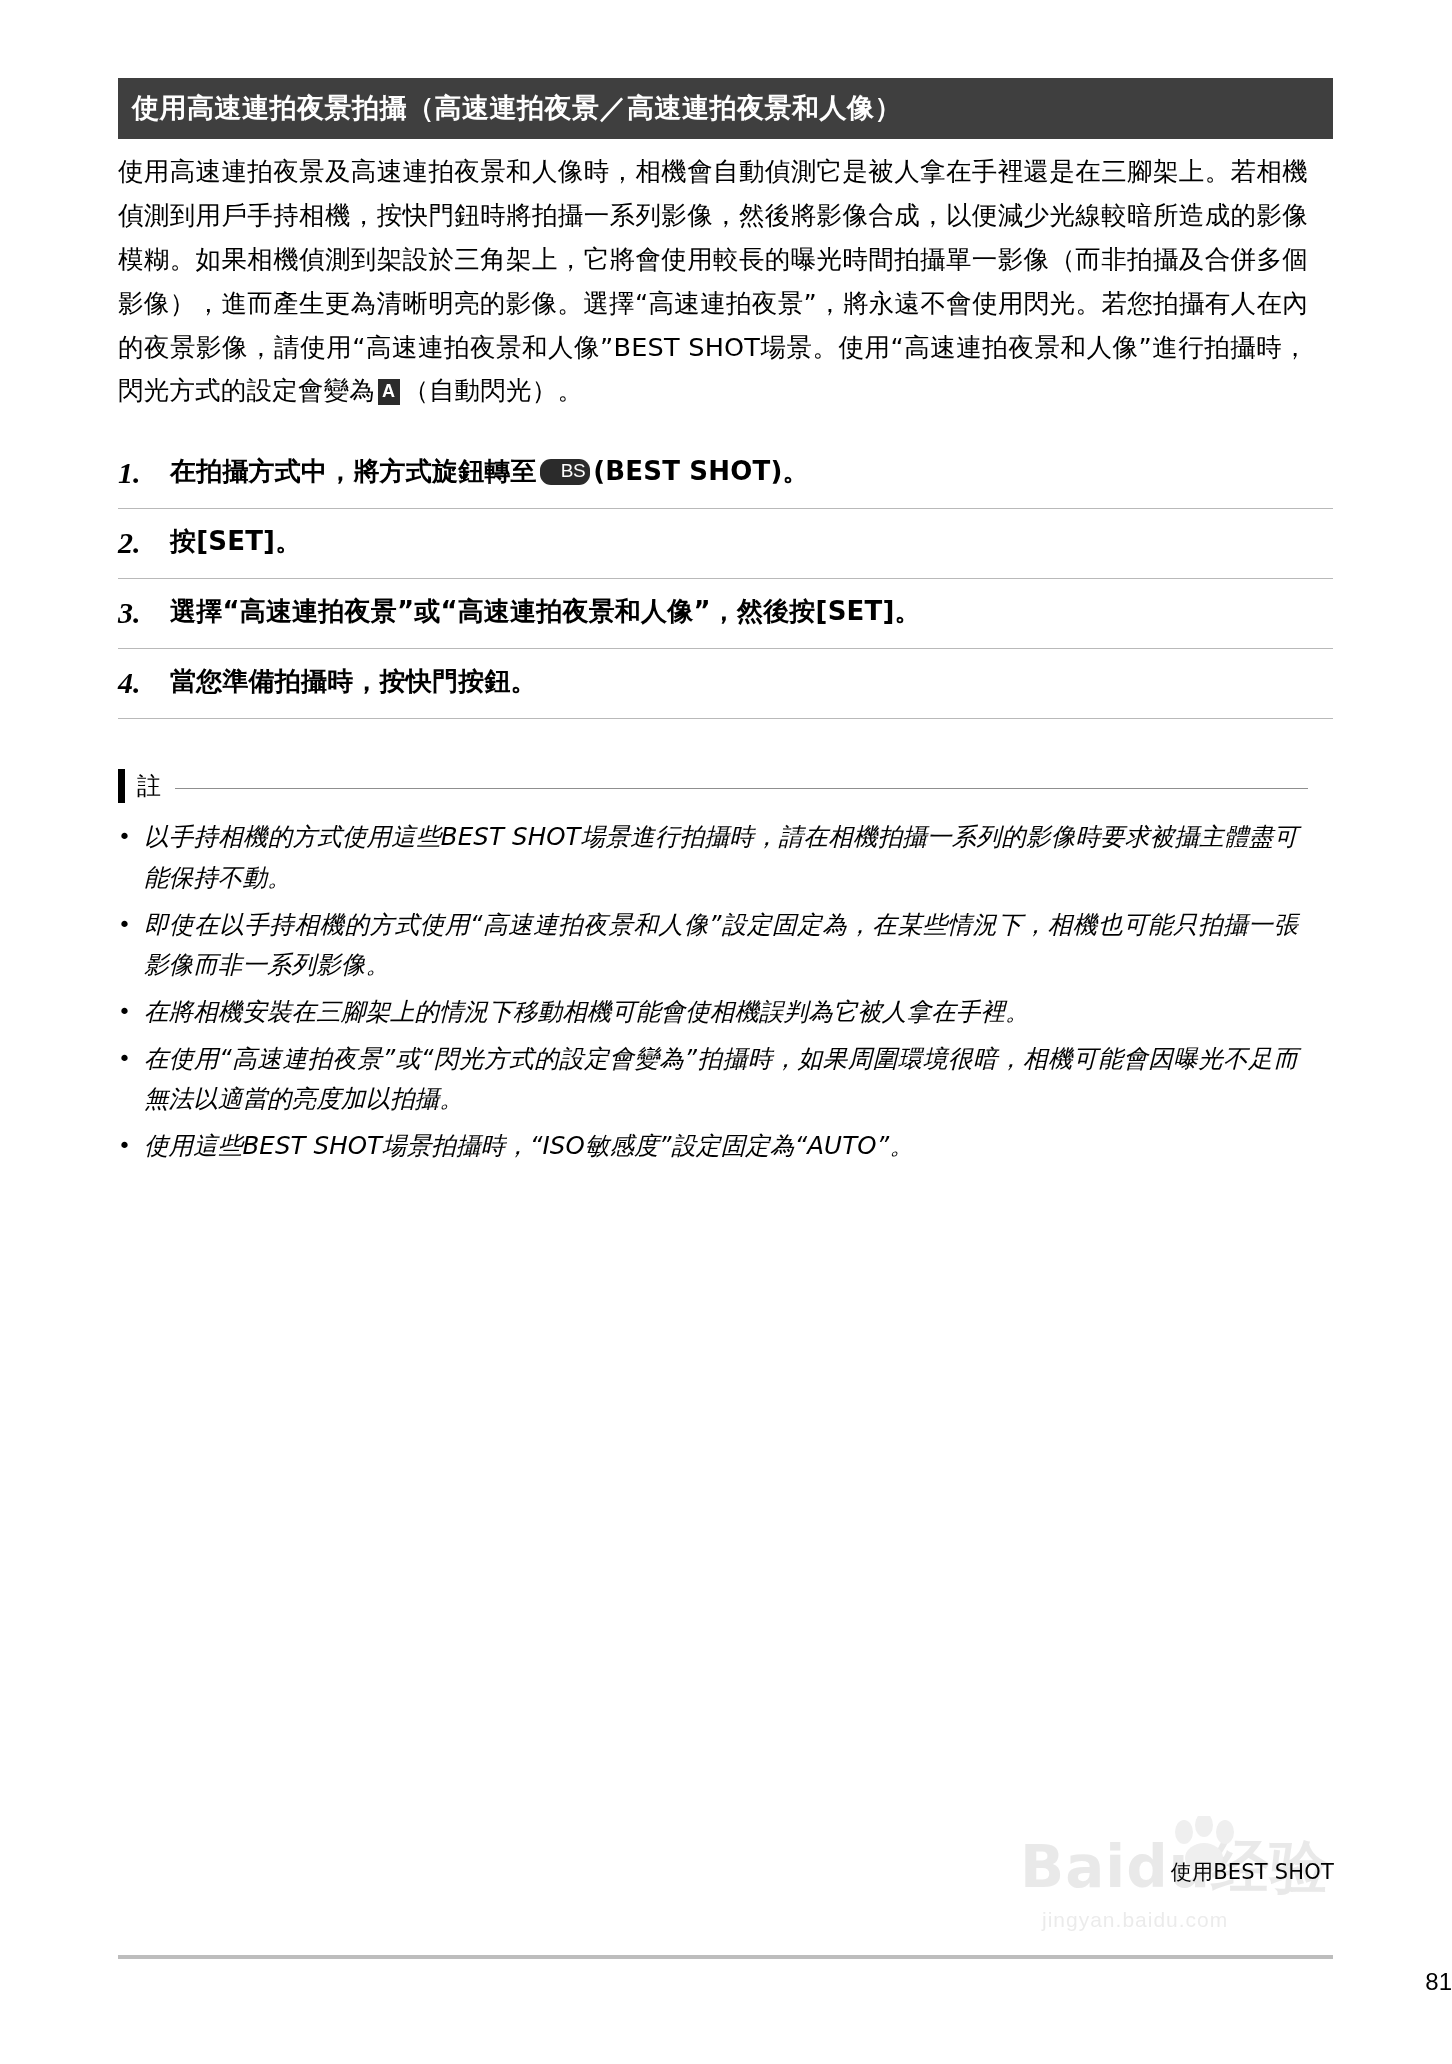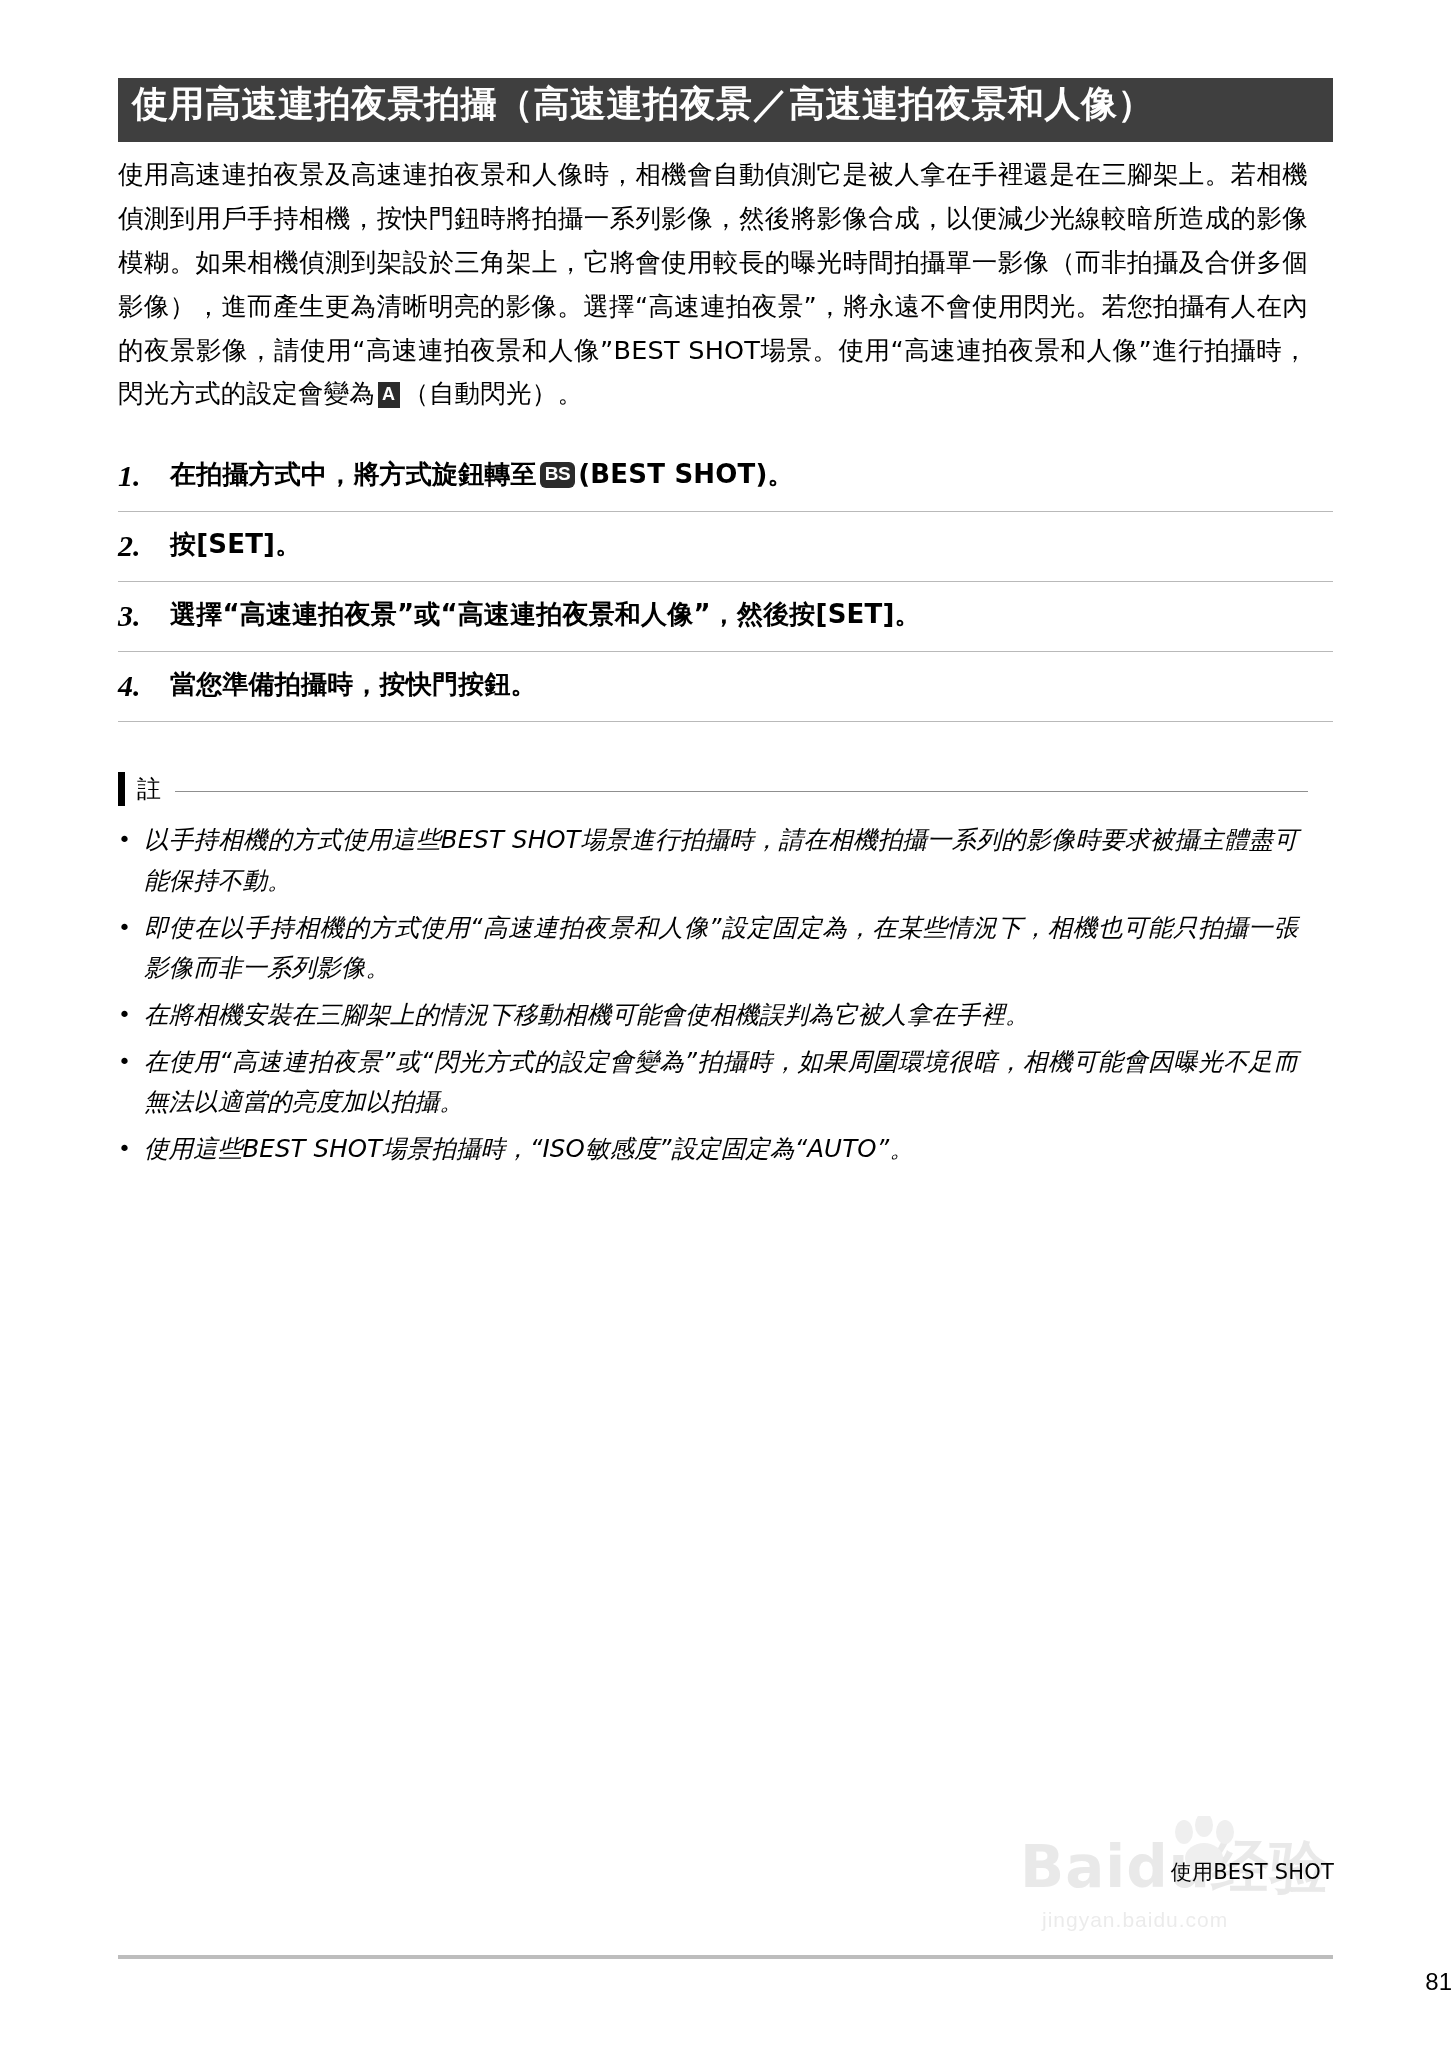--- a/index.html
+++ b/index.html
@@ -24,24 +24,24 @@
   .content {
     position: absolute;
     left: 118px;
     top: 78px;
     width: 1215px;
   }
   
   .title-bar {
     background: #3f3f3f;
     color: #ffffff;
-    font-size: 36px;
+    font-size: 27px;
     font-weight: bold;
     line-height: 1.45;
-    padding: 0 14px 12px 14px;
+    padding: 10px 14px 12px 14px;
     letter-spacing: 0.5px;
     box-sizing: border-box;
     width: 1215px;
   }
   
   .body-para {
     margin-top: 11px;
     font-size: 25.5px;
     line-height: 1.72;
     text-align: justify;
@@ -75,24 +75,24 @@
     font-weight: bold;
     line-height: 1.4;
     letter-spacing: 0.2px;
   }
   
   .key-box {
     display: inline-block;
     background: #2b2b2b;
     color: #fff;
     font-size: 19px;
-    font-weight: bold;
+    font-weight: normal;
     font-family: "Liberation Sans", sans-serif;
-    padding: 1px 5px 2px 5px;
-    border-radius: 6px;
+    padding: 1px 5px 2px 21px;
+    border-radius: 11px;
     line-height: 1.2;
     vertical-align: 3px;
     margin: 0 3px;
     letter-spacing: -0.5px;
   }
   .flash-icon {
     display: inline-block;
     background: #2b2b2b;
     color: #fff;
     font-size: 18px;

